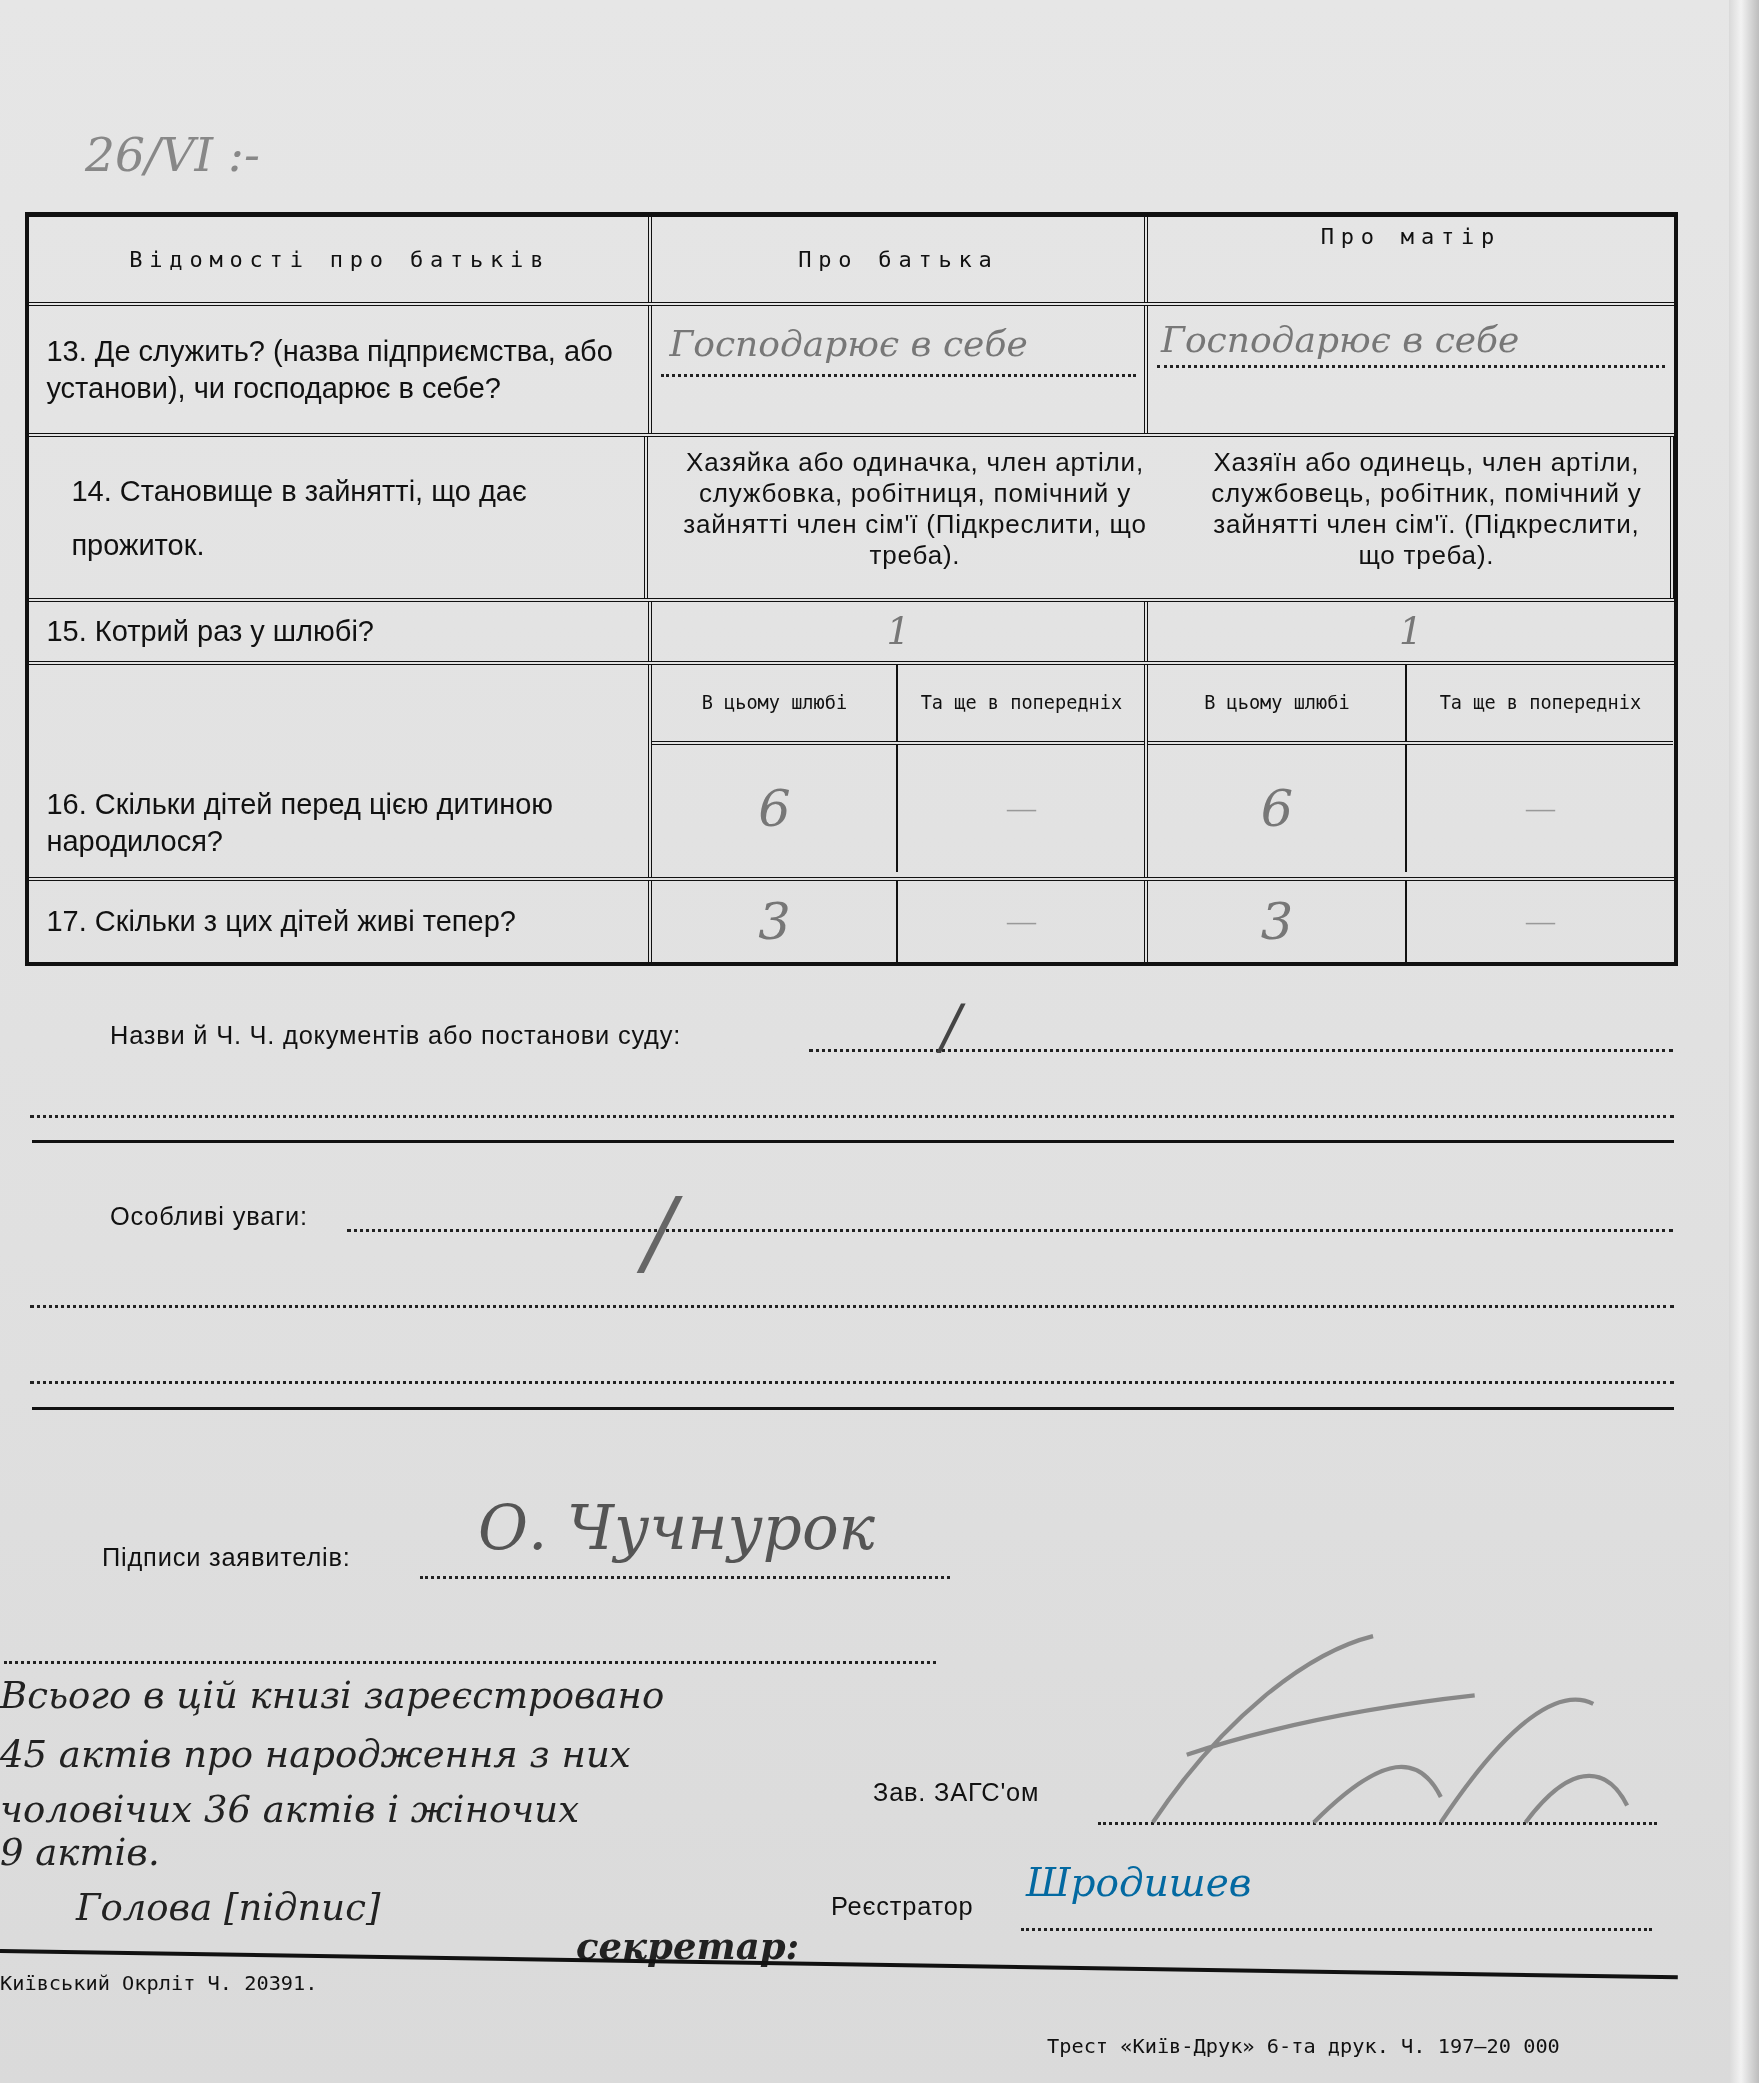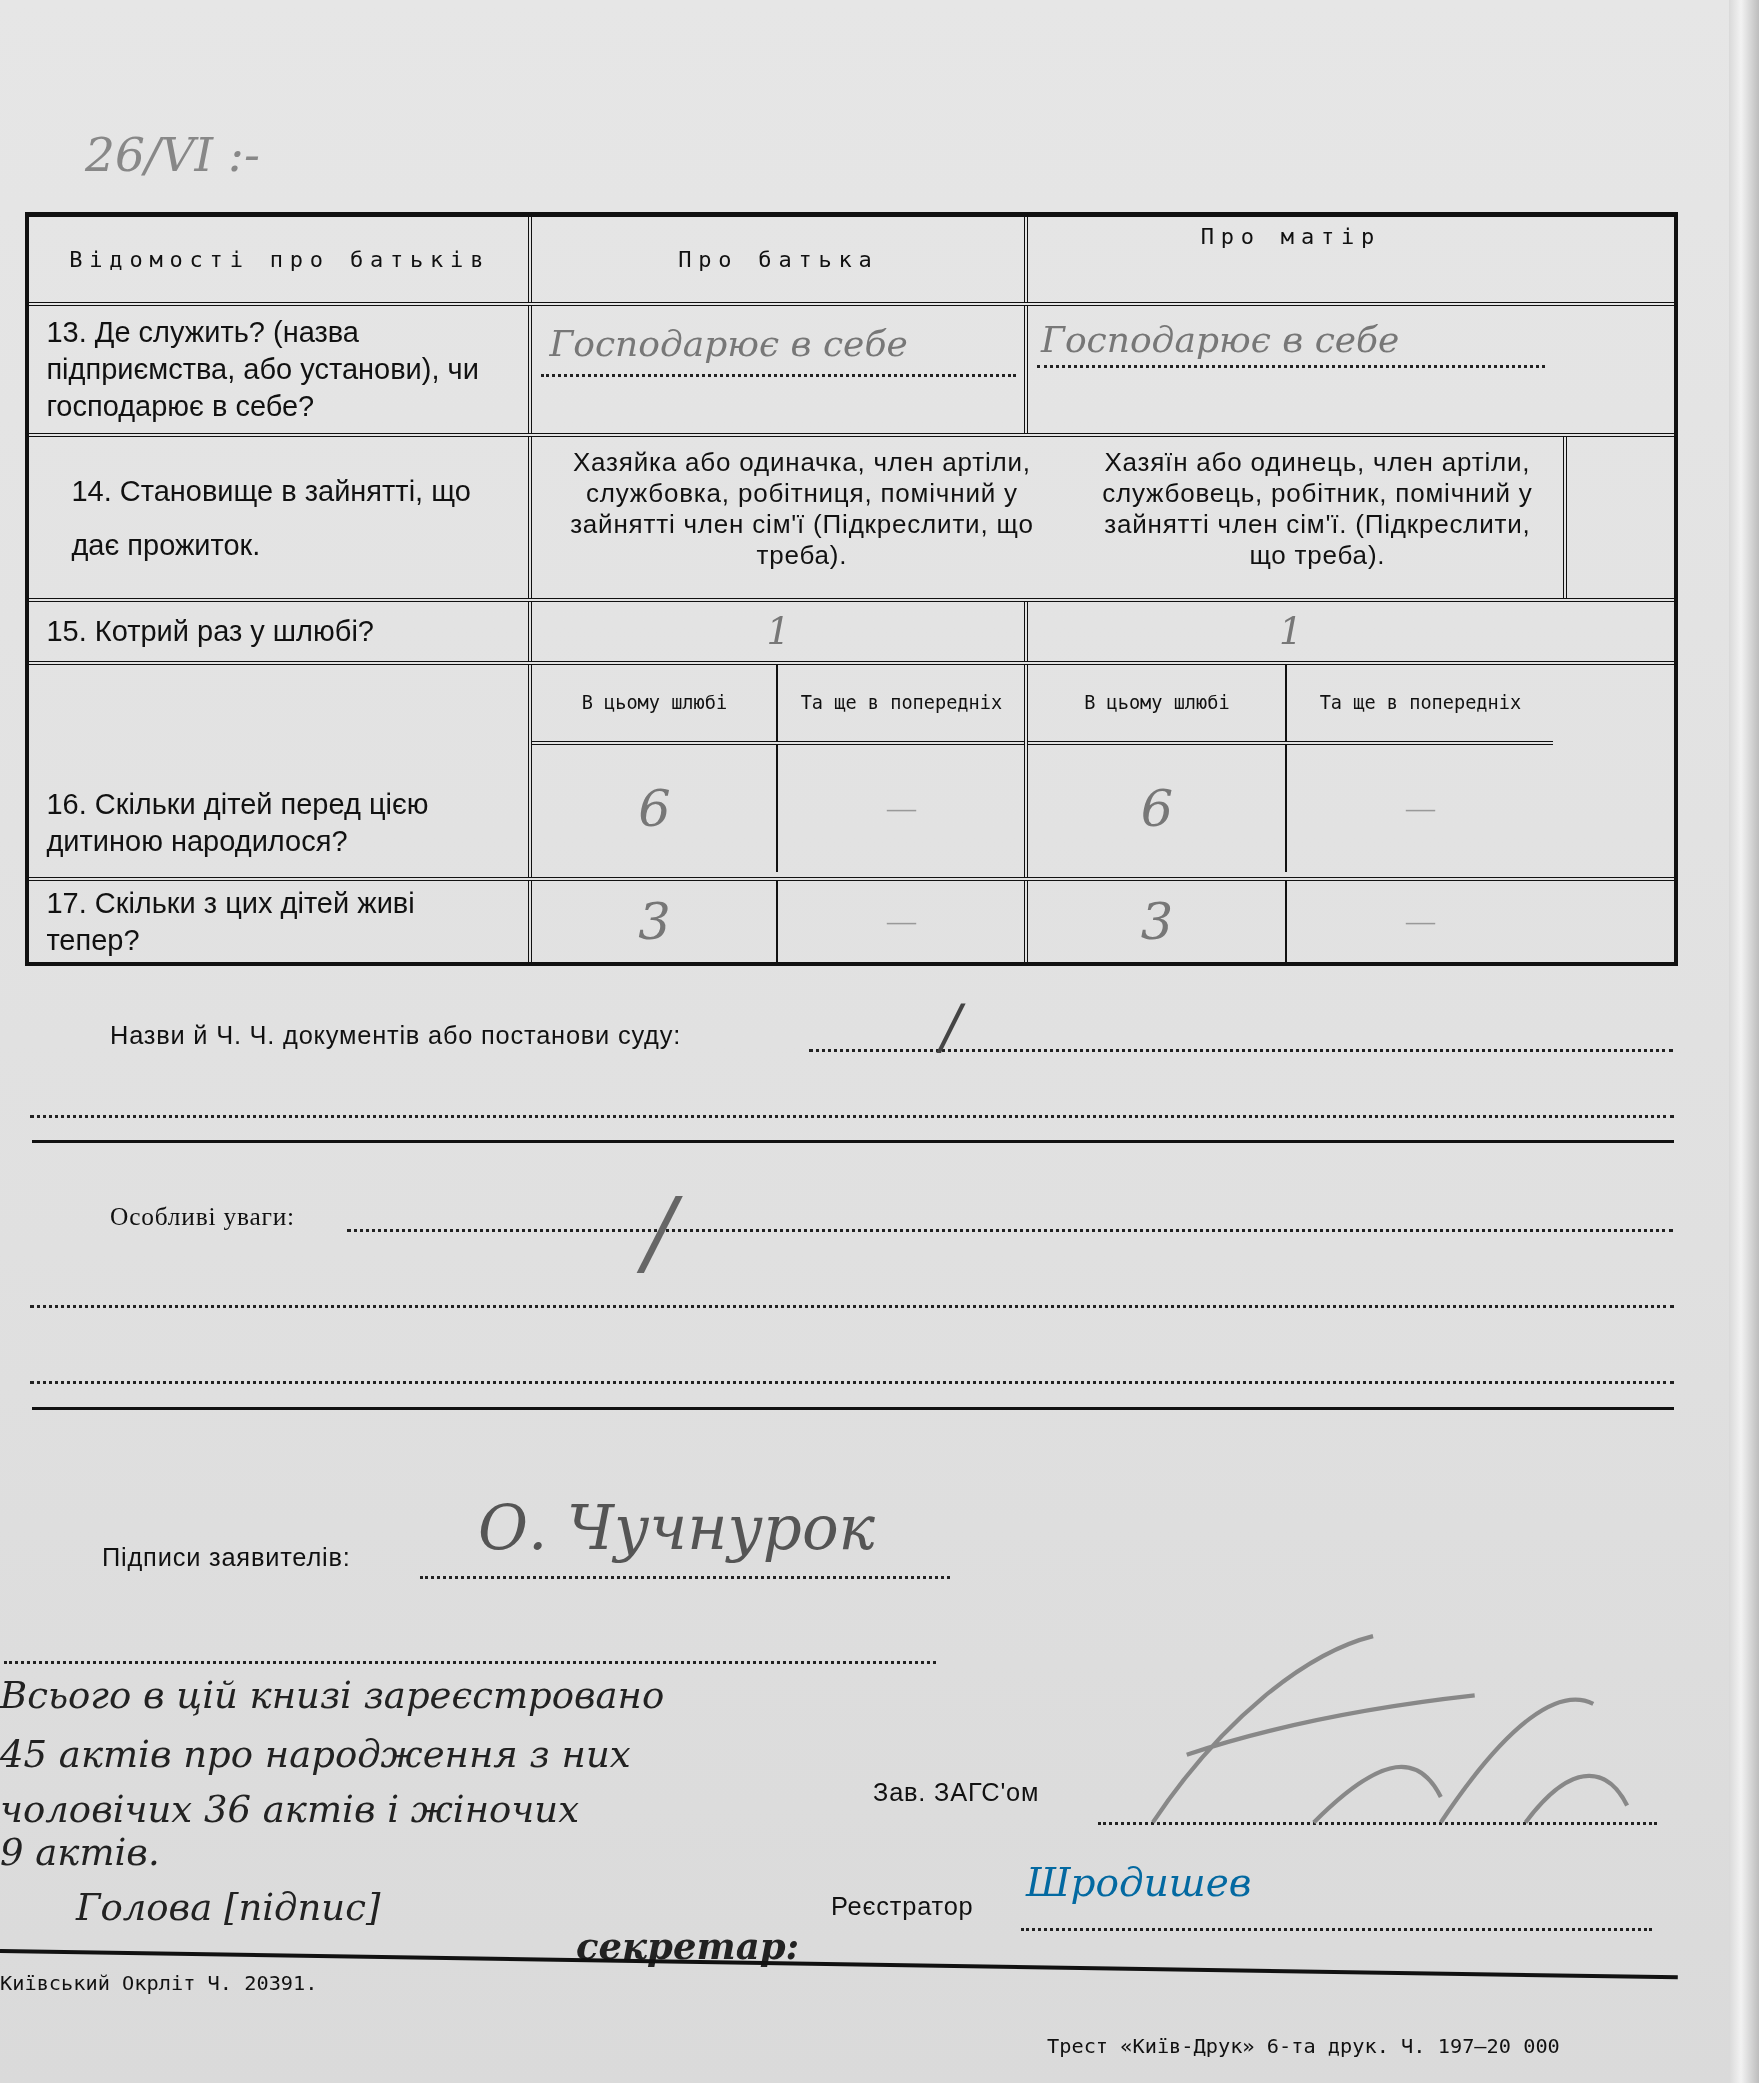--- a/index.html
+++ b/index.html
@@ -26,21 +26,21 @@
   .top-note { left: 85px; top: 127px; font-size: 47px; color: #888; }
 
   
   .tbl {
     position: absolute; left: 25.4px; top: 212px; width: 1653px;
     border: 4.2px solid #111; border-top: 5.1px solid #111; box-sizing: border-box;
   }
   .row { display: flex; border-bottom: 4.2px double #111; position: relative; }
   .row:last-child { border-bottom: none; }
   .cell { box-sizing: border-box; position: relative; }
-  .c-label { width: 503px; border-right: 4.2px double #111; padding: 0 15.3px 0 17px; }
+  .c-label { width: 623px; border-right: 4.2px double #111; padding: 0 15.3px 0 17px; }
   .c-father { width: 496px; border-right: 4.2px double #111; }
   .c-mother { width: 525px; }
   .sub { display: flex; height: 100%; }
   .sub > div { box-sizing: border-box; }
   .q { font-family: "Liberation Sans Narrow", "Liberation Sans", sans-serif; font-size: 29px; line-height: 37px; }
   .hdr { font-family: "DejaVu Sans Mono", monospace; font-size: 22px; letter-spacing: 6.8px; text-align: center; }
   .opt { font-family: "Liberation Sans", sans-serif; font-size: 26px; line-height: 31px; text-align: center; padding: 10.2px 12px; letter-spacing: 0.8px; }
   .subhdr { font-family: "DejaVu Sans Mono", monospace; font-size: 18.6px; text-align: center; line-height: 24px; }
   .dots { position: absolute; left: 8.5px; right: 8.5px; border-bottom: 3.4px dotted #222; }
   .dash { color:#999; font-size: 29px; }
@@ -174,21 +174,21 @@
     </div>
   </div>
 </div>
 
 <div class="line-label" style="left:110px;top:1021px;">Назви й Ч. Ч. документів або постанови суду:</div>
 <div class="dotline" style="left:809px;top:1049px;width:864px;"></div>
 <span class="hand" style="left:941px;top:992px;font-size:59px;color:#444;">/</span>
 <div class="dotline" style="left:30px;top:1115px;width:1644px;"></div>
 <div class="solid" style="left:32px;top:1140px;width:1642px;"></div>
 
-<div class="line-label" style="left:110px;top:1202px;font-family:Liberation Serif, serif;">Особливі уваги:</div>
+<div class="line-label" style="left:110px;top:1202px;">Особливі уваги:</div>
 <div class="dotline" style="left:347px;top:1229px;width:1326px;"></div>
 <span class="hand" style="left:644px;top:1178px;font-size:93px;color:#666;">/</span>
 <div class="dotline" style="left:30px;top:1305px;width:1644px;"></div>
 <div class="dotline" style="left:30px;top:1381px;width:1644px;"></div>
 <div class="solid" style="left:32px;top:1407px;width:1642px;"></div>
 
 <div class="line-label" style="left:102px;top:1543px;">Підписи заявителів:</div>
 <div class="dotline" style="left:420px;top:1576px;width:530px;"></div>
 <span class="hand" style="left:478px;top:1492px;font-size:61px;color:#555;">О. Чучнурок</span>
 <div class="dotline" style="left:4.2px;top:1661px;width:932px;"></div>

